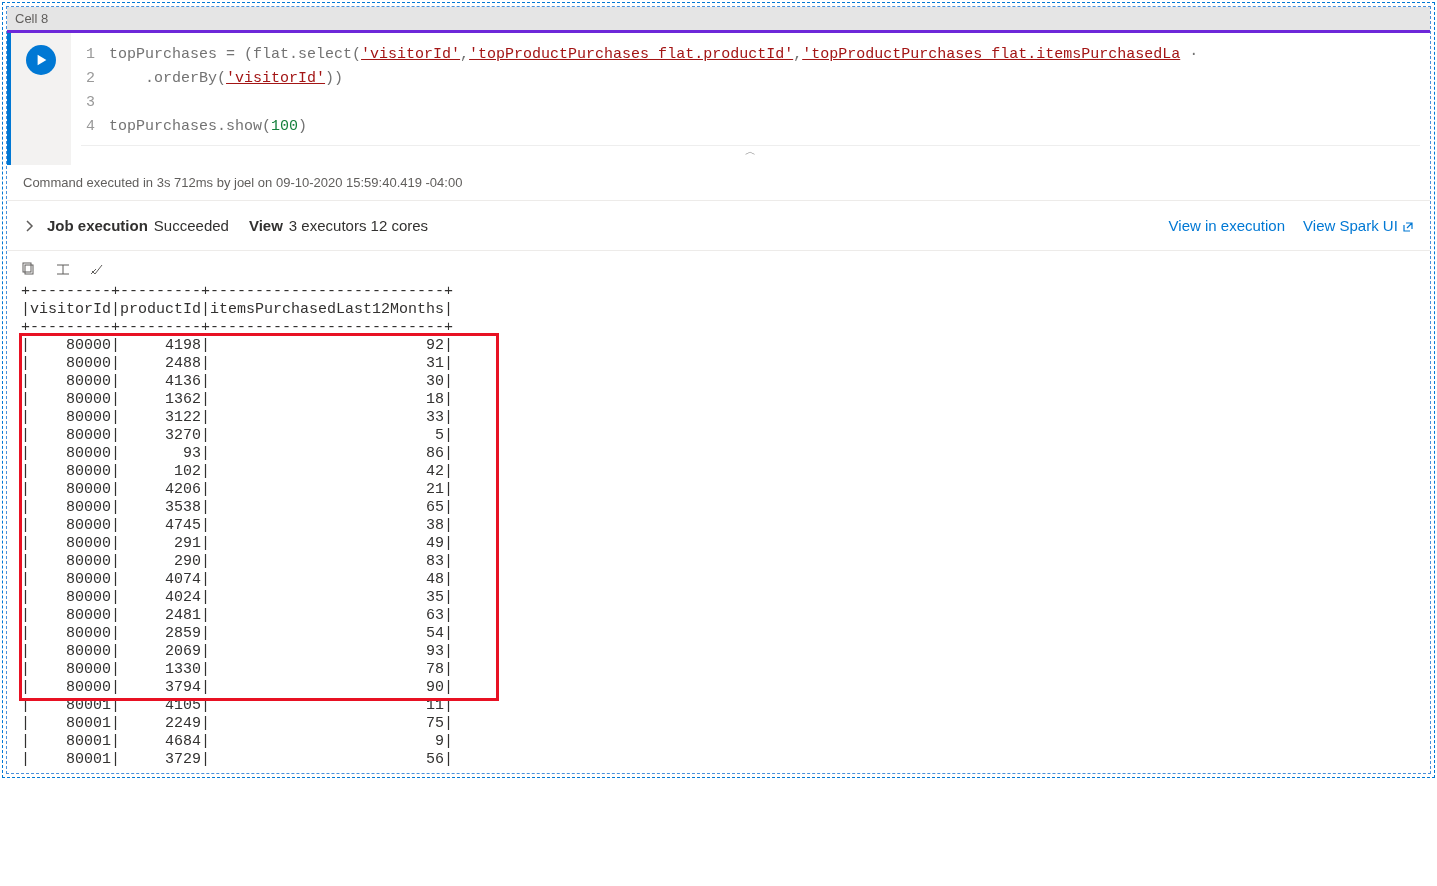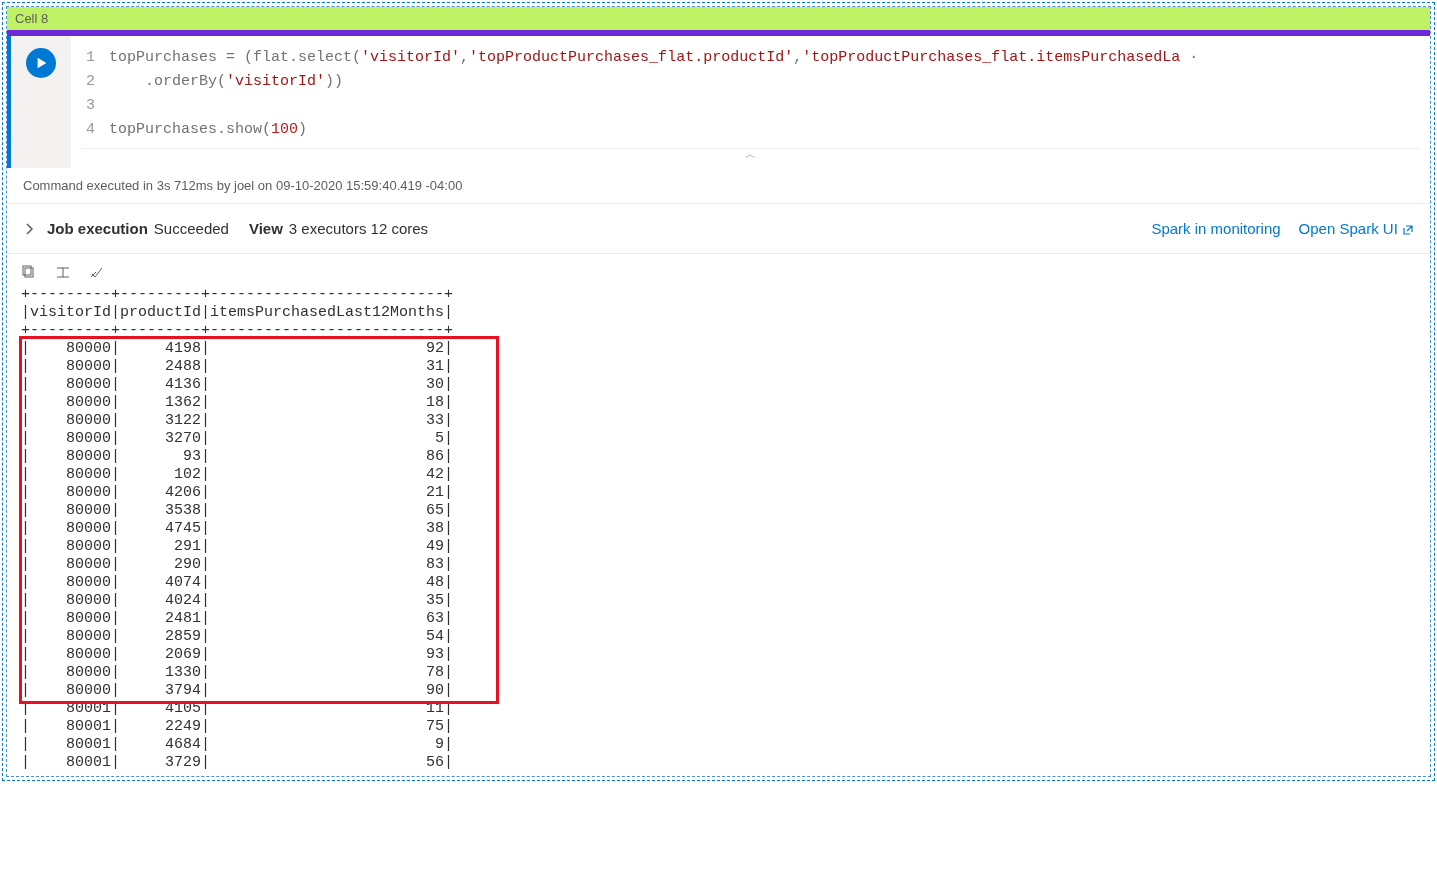--- a/index.html
+++ b/index.html
@@ -14,22 +14,22 @@
   border: 1px dashed #0078d4;
   padding: 3px;
 }
 .cell-container {
   border: 1px dashed #4a90d9;
 }
 .cell-label {
   font-size: 13px;
   color: #605e5c;
   padding: 4px 8px;
-  background: #bef264;
-  border-bottom: 6px solid #6d28d9;
+  background: #e5e5e5;
+  border-bottom: 3px solid #6d28d9;
 }
 .cell-body {
   display: flex;
   border-left: 4px solid #0078d4;
 }
 .gutter {
   display: flex;
   align-items: flex-start;
   justify-content: center;
   padding: 12px 10px;
@@ -46,22 +46,22 @@
 .run-btn svg { fill: #fff; width: 14px; height: 14px; margin-left: 2px; }
 .code-area {
   flex: 1;
   background: #fff;
   padding: 10px 10px 6px 10px;
   overflow: hidden;
 }
 .code-row { display: flex; font-family: Consolas, "Courier New", monospace; font-size: 15px; line-height: 24px; }
 .lineno { width: 28px; text-align: right; color: #999; padding-right: 14px; user-select: none; }
 .code-txt { white-space: pre; }
-.tok-str { color: #a31515; }
-.tok-num { color: #b91c1c; }
+.tok-str { color: #a31515; text-decoration: underline; }
+.tok-num { color: #15803d; }
 .tok-plain { color: #737373; }
 .collapse-handle {
   text-align: center;
   color: #888;
   font-size: 11px;
   border-top: 1px solid #eee;
   margin-top: 6px;
   cursor: pointer;
   height: 14px;
   line-height: 10px;
@@ -153,22 +153,22 @@
       <span class="exec-chevron">
         <svg width="12" height="12" viewBox="0 0 12 12">
               <path d="M3 1 L8 6 L3 11" stroke="#605e5c" stroke-width="1.5" fill="none"></path>
             </svg>
       </span>
       <span class="exec-label">Job execution</span>
       <span class="exec-value">Succeeded</span>
       <span class="exec-label">View</span>
       <span class="exec-value">3 executors 12 cores</span>
       <span class="spacer"></span>
-      <span class="link">Spark in monitoring</span>
-      <span class="link"><span>Open Spark UI</span> <svg style="vertical-align:-2px" width="12" height="12" viewBox="0 0 12 12">
+      <span class="link">View in execution</span>
+      <span class="link"><span>View Spark UI</span> <svg style="vertical-align:-2px" width="12" height="12" viewBox="0 0 12 12">
               <path d="M4 2h6v6M10 2L5 7M2 4v6h6" stroke="#0078d4" stroke-width="1.2" fill="none"></path>
             </svg></span>
     </div>
 
     <div class="output-toolbar">
       <span class="tbtn">
         <svg width="14" height="14" viewBox="0 0 14 14">
               <rect x="3" y="3" width="8" height="9" stroke="#605e5c" fill="none"></rect>
               <rect x="1" y="1" width="8" height="9" stroke="#605e5c" fill="none"></rect>
             </svg>

